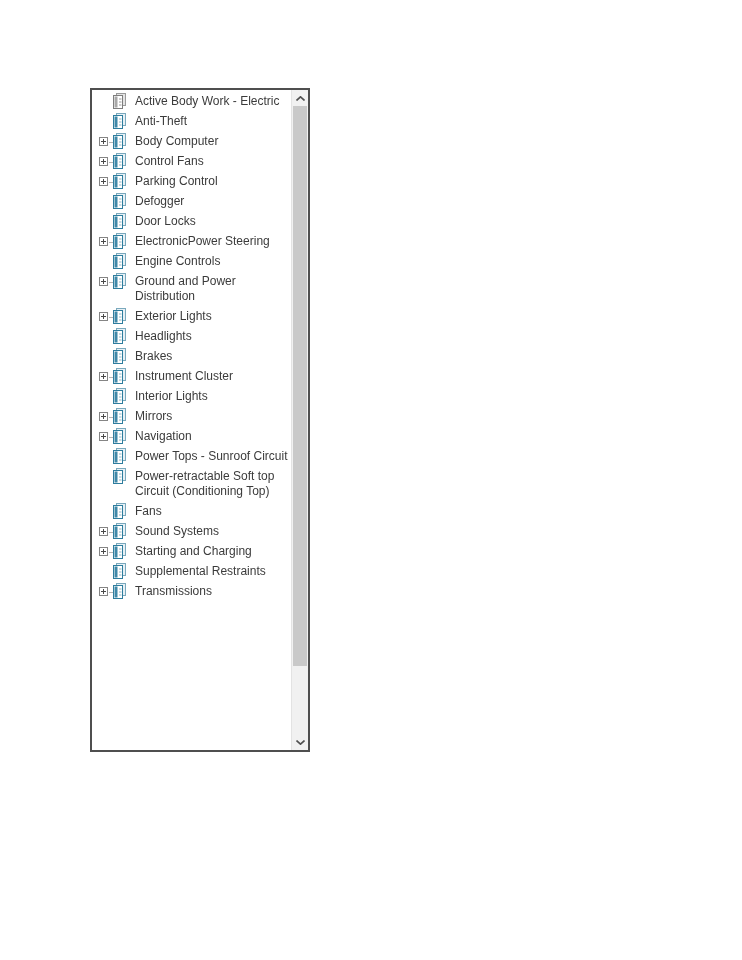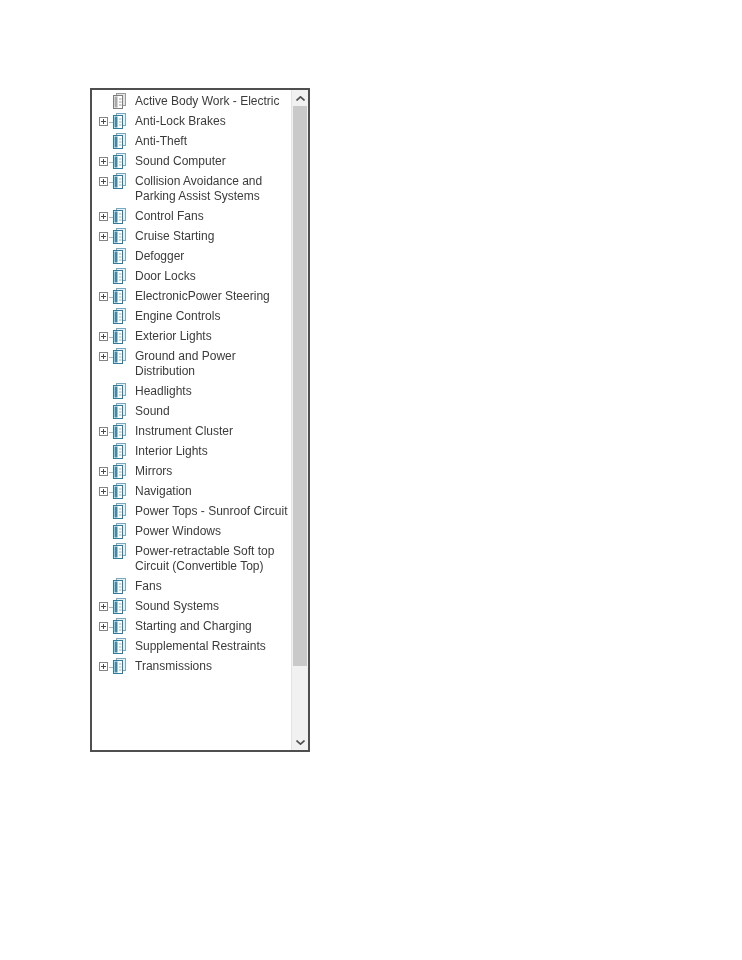--- a/index.html
+++ b/index.html
@@ -102,38 +102,20 @@
       <line class="txt" x1="7" y1="6" x2="9.5" y2="6" stroke="#9a9a9a" stroke-width="1"></line>
       <line class="txt" x1="7" y1="9" x2="9.5" y2="9" stroke="#9a9a9a" stroke-width="1"></line>
       <line class="txt" x1="7" y1="12" x2="9.5" y2="12" stroke="#9a9a9a" stroke-width="1"></line>
     </svg>
     <span class="row-label">
             <span class="lbl-line">Active Body Work - Electric</span>
           </span>
   </div>
         <div class="tree-row">
     <span class="expand-cell">
-      <span class="expand-box">
-              <span class="dash"></span>
-            </span>
-    </span>
-    <svg class="doc-icon" viewBox="0 0 15 16">
-      <rect class="back-page" x="4.5" y="0.5" width="9" height="12" stroke-width="1" fill="#e7f0f5" stroke="#7aa9bd"></rect>
-      <rect class="front-page" x="1.5" y="2.5" width="9" height="13" stroke-width="1" fill="#ffffff" stroke="#2e7d9e"></rect>
-      <rect class="spine" x="2.5" y="3.5" width="3" height="11" fill="#3f88a8"></rect>
-      <line class="txt" x1="7" y1="6" x2="9.5" y2="6" stroke="#8fb7c7" stroke-width="1"></line>
-      <line class="txt" x1="7" y1="9" x2="9.5" y2="9" stroke="#8fb7c7" stroke-width="1"></line>
-      <line class="txt" x1="7" y1="12" x2="9.5" y2="12" stroke="#8fb7c7" stroke-width="1"></line>
-    </svg>
-    <span class="row-label">
-            <span class="lbl-line">Anti-Lock Brakes</span>
-          </span>
-  </div>
-        <div class="tree-row">
-    <span class="expand-cell">
       
     </span>
     <svg class="doc-icon" viewBox="0 0 15 16">
       <rect class="back-page" x="4.5" y="0.5" width="9" height="12" stroke-width="1" fill="#e7f0f5" stroke="#7aa9bd"></rect>
       <rect class="front-page" x="1.5" y="2.5" width="9" height="13" stroke-width="1" fill="#ffffff" stroke="#2e7d9e"></rect>
       <rect class="spine" x="2.5" y="3.5" width="3" height="11" fill="#3f88a8"></rect>
       <line class="txt" x1="7" y1="6" x2="9.5" y2="6" stroke="#8fb7c7" stroke-width="1"></line>
       <line class="txt" x1="7" y1="9" x2="9.5" y2="9" stroke="#8fb7c7" stroke-width="1"></line>
       <line class="txt" x1="7" y1="12" x2="9.5" y2="12" stroke="#8fb7c7" stroke-width="1"></line>
     </svg>
@@ -149,40 +131,21 @@
     </span>
     <svg class="doc-icon" viewBox="0 0 15 16">
       <rect class="back-page" x="4.5" y="0.5" width="9" height="12" stroke-width="1" fill="#e7f0f5" stroke="#7aa9bd"></rect>
       <rect class="front-page" x="1.5" y="2.5" width="9" height="13" stroke-width="1" fill="#ffffff" stroke="#2e7d9e"></rect>
       <rect class="spine" x="2.5" y="3.5" width="3" height="11" fill="#3f88a8"></rect>
       <line class="txt" x1="7" y1="6" x2="9.5" y2="6" stroke="#8fb7c7" stroke-width="1"></line>
       <line class="txt" x1="7" y1="9" x2="9.5" y2="9" stroke="#8fb7c7" stroke-width="1"></line>
       <line class="txt" x1="7" y1="12" x2="9.5" y2="12" stroke="#8fb7c7" stroke-width="1"></line>
     </svg>
     <span class="row-label">
-            <span class="lbl-line">Sound Computer</span>
-          </span>
-  </div>
-        <div class="tree-row">
-    <span class="expand-cell">
-      <span class="expand-box">
-              <span class="dash"></span>
-            </span>
-    </span>
-    <svg class="doc-icon" viewBox="0 0 15 16">
-      <rect class="back-page" x="4.5" y="0.5" width="9" height="12" stroke-width="1" fill="#e7f0f5" stroke="#7aa9bd"></rect>
-      <rect class="front-page" x="1.5" y="2.5" width="9" height="13" stroke-width="1" fill="#ffffff" stroke="#2e7d9e"></rect>
-      <rect class="spine" x="2.5" y="3.5" width="3" height="11" fill="#3f88a8"></rect>
-      <line class="txt" x1="7" y1="6" x2="9.5" y2="6" stroke="#8fb7c7" stroke-width="1"></line>
-      <line class="txt" x1="7" y1="9" x2="9.5" y2="9" stroke="#8fb7c7" stroke-width="1"></line>
-      <line class="txt" x1="7" y1="12" x2="9.5" y2="12" stroke="#8fb7c7" stroke-width="1"></line>
-    </svg>
-    <span class="row-label">
-            <span class="lbl-line">Collision Avoidance and</span>
-            <span class="lbl-line">Parking Assist Systems</span>
+            <span class="lbl-line">Body Computer</span>
           </span>
   </div>
         <div class="tree-row">
     <span class="expand-cell">
       <span class="expand-box">
               <span class="dash"></span>
             </span>
     </span>
     <svg class="doc-icon" viewBox="0 0 15 16">
       <rect class="back-page" x="4.5" y="0.5" width="9" height="12" stroke-width="1" fill="#e7f0f5" stroke="#7aa9bd"></rect>
@@ -204,21 +167,21 @@
     </span>
     <svg class="doc-icon" viewBox="0 0 15 16">
       <rect class="back-page" x="4.5" y="0.5" width="9" height="12" stroke-width="1" fill="#e7f0f5" stroke="#7aa9bd"></rect>
       <rect class="front-page" x="1.5" y="2.5" width="9" height="13" stroke-width="1" fill="#ffffff" stroke="#2e7d9e"></rect>
       <rect class="spine" x="2.5" y="3.5" width="3" height="11" fill="#3f88a8"></rect>
       <line class="txt" x1="7" y1="6" x2="9.5" y2="6" stroke="#8fb7c7" stroke-width="1"></line>
       <line class="txt" x1="7" y1="9" x2="9.5" y2="9" stroke="#8fb7c7" stroke-width="1"></line>
       <line class="txt" x1="7" y1="12" x2="9.5" y2="12" stroke="#8fb7c7" stroke-width="1"></line>
     </svg>
     <span class="row-label">
-            <span class="lbl-line">Cruise Starting</span>
+            <span class="lbl-line">Parking Control</span>
           </span>
   </div>
         <div class="tree-row">
     <span class="expand-cell">
       
     </span>
     <svg class="doc-icon" viewBox="0 0 15 16">
       <rect class="back-page" x="4.5" y="0.5" width="9" height="12" stroke-width="1" fill="#e7f0f5" stroke="#7aa9bd"></rect>
       <rect class="front-page" x="1.5" y="2.5" width="9" height="13" stroke-width="1" fill="#ffffff" stroke="#2e7d9e"></rect>
       <rect class="spine" x="2.5" y="3.5" width="3" height="11" fill="#3f88a8"></rect>
@@ -271,38 +234,20 @@
     <svg class="doc-icon" viewBox="0 0 15 16">
       <rect class="back-page" x="4.5" y="0.5" width="9" height="12" stroke-width="1" fill="#e7f0f5" stroke="#7aa9bd"></rect>
       <rect class="front-page" x="1.5" y="2.5" width="9" height="13" stroke-width="1" fill="#ffffff" stroke="#2e7d9e"></rect>
       <rect class="spine" x="2.5" y="3.5" width="3" height="11" fill="#3f88a8"></rect>
       <line class="txt" x1="7" y1="6" x2="9.5" y2="6" stroke="#8fb7c7" stroke-width="1"></line>
       <line class="txt" x1="7" y1="9" x2="9.5" y2="9" stroke="#8fb7c7" stroke-width="1"></line>
       <line class="txt" x1="7" y1="12" x2="9.5" y2="12" stroke="#8fb7c7" stroke-width="1"></line>
     </svg>
     <span class="row-label">
             <span class="lbl-line">Engine Controls</span>
-          </span>
-  </div>
-        <div class="tree-row">
-    <span class="expand-cell">
-      <span class="expand-box">
-              <span class="dash"></span>
-            </span>
-    </span>
-    <svg class="doc-icon" viewBox="0 0 15 16">
-      <rect class="back-page" x="4.5" y="0.5" width="9" height="12" stroke-width="1" fill="#e7f0f5" stroke="#7aa9bd"></rect>
-      <rect class="front-page" x="1.5" y="2.5" width="9" height="13" stroke-width="1" fill="#ffffff" stroke="#2e7d9e"></rect>
-      <rect class="spine" x="2.5" y="3.5" width="3" height="11" fill="#3f88a8"></rect>
-      <line class="txt" x1="7" y1="6" x2="9.5" y2="6" stroke="#8fb7c7" stroke-width="1"></line>
-      <line class="txt" x1="7" y1="9" x2="9.5" y2="9" stroke="#8fb7c7" stroke-width="1"></line>
-      <line class="txt" x1="7" y1="12" x2="9.5" y2="12" stroke="#8fb7c7" stroke-width="1"></line>
-    </svg>
-    <span class="row-label">
-            <span class="lbl-line">Exterior Lights</span>
           </span>
   </div>
         <div class="tree-row">
     <span class="expand-cell">
       <span class="expand-box">
               <span class="dash"></span>
             </span>
     </span>
     <svg class="doc-icon" viewBox="0 0 15 16">
       <rect class="back-page" x="4.5" y="0.5" width="9" height="12" stroke-width="1" fill="#e7f0f5" stroke="#7aa9bd"></rect>
@@ -312,20 +257,38 @@
       <line class="txt" x1="7" y1="9" x2="9.5" y2="9" stroke="#8fb7c7" stroke-width="1"></line>
       <line class="txt" x1="7" y1="12" x2="9.5" y2="12" stroke="#8fb7c7" stroke-width="1"></line>
     </svg>
     <span class="row-label">
             <span class="lbl-line">Ground and Power</span>
             <span class="lbl-line">Distribution</span>
           </span>
   </div>
         <div class="tree-row">
     <span class="expand-cell">
+      <span class="expand-box">
+              <span class="dash"></span>
+            </span>
+    </span>
+    <svg class="doc-icon" viewBox="0 0 15 16">
+      <rect class="back-page" x="4.5" y="0.5" width="9" height="12" stroke-width="1" fill="#e7f0f5" stroke="#7aa9bd"></rect>
+      <rect class="front-page" x="1.5" y="2.5" width="9" height="13" stroke-width="1" fill="#ffffff" stroke="#2e7d9e"></rect>
+      <rect class="spine" x="2.5" y="3.5" width="3" height="11" fill="#3f88a8"></rect>
+      <line class="txt" x1="7" y1="6" x2="9.5" y2="6" stroke="#8fb7c7" stroke-width="1"></line>
+      <line class="txt" x1="7" y1="9" x2="9.5" y2="9" stroke="#8fb7c7" stroke-width="1"></line>
+      <line class="txt" x1="7" y1="12" x2="9.5" y2="12" stroke="#8fb7c7" stroke-width="1"></line>
+    </svg>
+    <span class="row-label">
+            <span class="lbl-line">Exterior Lights</span>
+          </span>
+  </div>
+        <div class="tree-row">
+    <span class="expand-cell">
       
     </span>
     <svg class="doc-icon" viewBox="0 0 15 16">
       <rect class="back-page" x="4.5" y="0.5" width="9" height="12" stroke-width="1" fill="#e7f0f5" stroke="#7aa9bd"></rect>
       <rect class="front-page" x="1.5" y="2.5" width="9" height="13" stroke-width="1" fill="#ffffff" stroke="#2e7d9e"></rect>
       <rect class="spine" x="2.5" y="3.5" width="3" height="11" fill="#3f88a8"></rect>
       <line class="txt" x1="7" y1="6" x2="9.5" y2="6" stroke="#8fb7c7" stroke-width="1"></line>
       <line class="txt" x1="7" y1="9" x2="9.5" y2="9" stroke="#8fb7c7" stroke-width="1"></line>
       <line class="txt" x1="7" y1="12" x2="9.5" y2="12" stroke="#8fb7c7" stroke-width="1"></line>
     </svg>
@@ -339,21 +302,21 @@
     </span>
     <svg class="doc-icon" viewBox="0 0 15 16">
       <rect class="back-page" x="4.5" y="0.5" width="9" height="12" stroke-width="1" fill="#e7f0f5" stroke="#7aa9bd"></rect>
       <rect class="front-page" x="1.5" y="2.5" width="9" height="13" stroke-width="1" fill="#ffffff" stroke="#2e7d9e"></rect>
       <rect class="spine" x="2.5" y="3.5" width="3" height="11" fill="#3f88a8"></rect>
       <line class="txt" x1="7" y1="6" x2="9.5" y2="6" stroke="#8fb7c7" stroke-width="1"></line>
       <line class="txt" x1="7" y1="9" x2="9.5" y2="9" stroke="#8fb7c7" stroke-width="1"></line>
       <line class="txt" x1="7" y1="12" x2="9.5" y2="12" stroke="#8fb7c7" stroke-width="1"></line>
     </svg>
     <span class="row-label">
-            <span class="lbl-line">Sound</span>
+            <span class="lbl-line">Brakes</span>
           </span>
   </div>
         <div class="tree-row">
     <span class="expand-cell">
       <span class="expand-box">
               <span class="dash"></span>
             </span>
     </span>
     <svg class="doc-icon" viewBox="0 0 15 16">
       <rect class="back-page" x="4.5" y="0.5" width="9" height="12" stroke-width="1" fill="#e7f0f5" stroke="#7aa9bd"></rect>
@@ -441,38 +404,22 @@
     </span>
     <svg class="doc-icon" viewBox="0 0 15 16">
       <rect class="back-page" x="4.5" y="0.5" width="9" height="12" stroke-width="1" fill="#e7f0f5" stroke="#7aa9bd"></rect>
       <rect class="front-page" x="1.5" y="2.5" width="9" height="13" stroke-width="1" fill="#ffffff" stroke="#2e7d9e"></rect>
       <rect class="spine" x="2.5" y="3.5" width="3" height="11" fill="#3f88a8"></rect>
       <line class="txt" x1="7" y1="6" x2="9.5" y2="6" stroke="#8fb7c7" stroke-width="1"></line>
       <line class="txt" x1="7" y1="9" x2="9.5" y2="9" stroke="#8fb7c7" stroke-width="1"></line>
       <line class="txt" x1="7" y1="12" x2="9.5" y2="12" stroke="#8fb7c7" stroke-width="1"></line>
     </svg>
     <span class="row-label">
-            <span class="lbl-line">Power Windows</span>
-          </span>
-  </div>
-        <div class="tree-row">
-    <span class="expand-cell">
-      
-    </span>
-    <svg class="doc-icon" viewBox="0 0 15 16">
-      <rect class="back-page" x="4.5" y="0.5" width="9" height="12" stroke-width="1" fill="#e7f0f5" stroke="#7aa9bd"></rect>
-      <rect class="front-page" x="1.5" y="2.5" width="9" height="13" stroke-width="1" fill="#ffffff" stroke="#2e7d9e"></rect>
-      <rect class="spine" x="2.5" y="3.5" width="3" height="11" fill="#3f88a8"></rect>
-      <line class="txt" x1="7" y1="6" x2="9.5" y2="6" stroke="#8fb7c7" stroke-width="1"></line>
-      <line class="txt" x1="7" y1="9" x2="9.5" y2="9" stroke="#8fb7c7" stroke-width="1"></line>
-      <line class="txt" x1="7" y1="12" x2="9.5" y2="12" stroke="#8fb7c7" stroke-width="1"></line>
-    </svg>
-    <span class="row-label">
             <span class="lbl-line">Power-retractable Soft top</span>
-            <span class="lbl-line">Circuit (Convertible Top)</span>
+            <span class="lbl-line">Circuit (Conditioning Top)</span>
           </span>
   </div>
         <div class="tree-row">
     <span class="expand-cell">
       
     </span>
     <svg class="doc-icon" viewBox="0 0 15 16">
       <rect class="back-page" x="4.5" y="0.5" width="9" height="12" stroke-width="1" fill="#e7f0f5" stroke="#7aa9bd"></rect>
       <rect class="front-page" x="1.5" y="2.5" width="9" height="13" stroke-width="1" fill="#ffffff" stroke="#2e7d9e"></rect>
       <rect class="spine" x="2.5" y="3.5" width="3" height="11" fill="#3f88a8"></rect>

